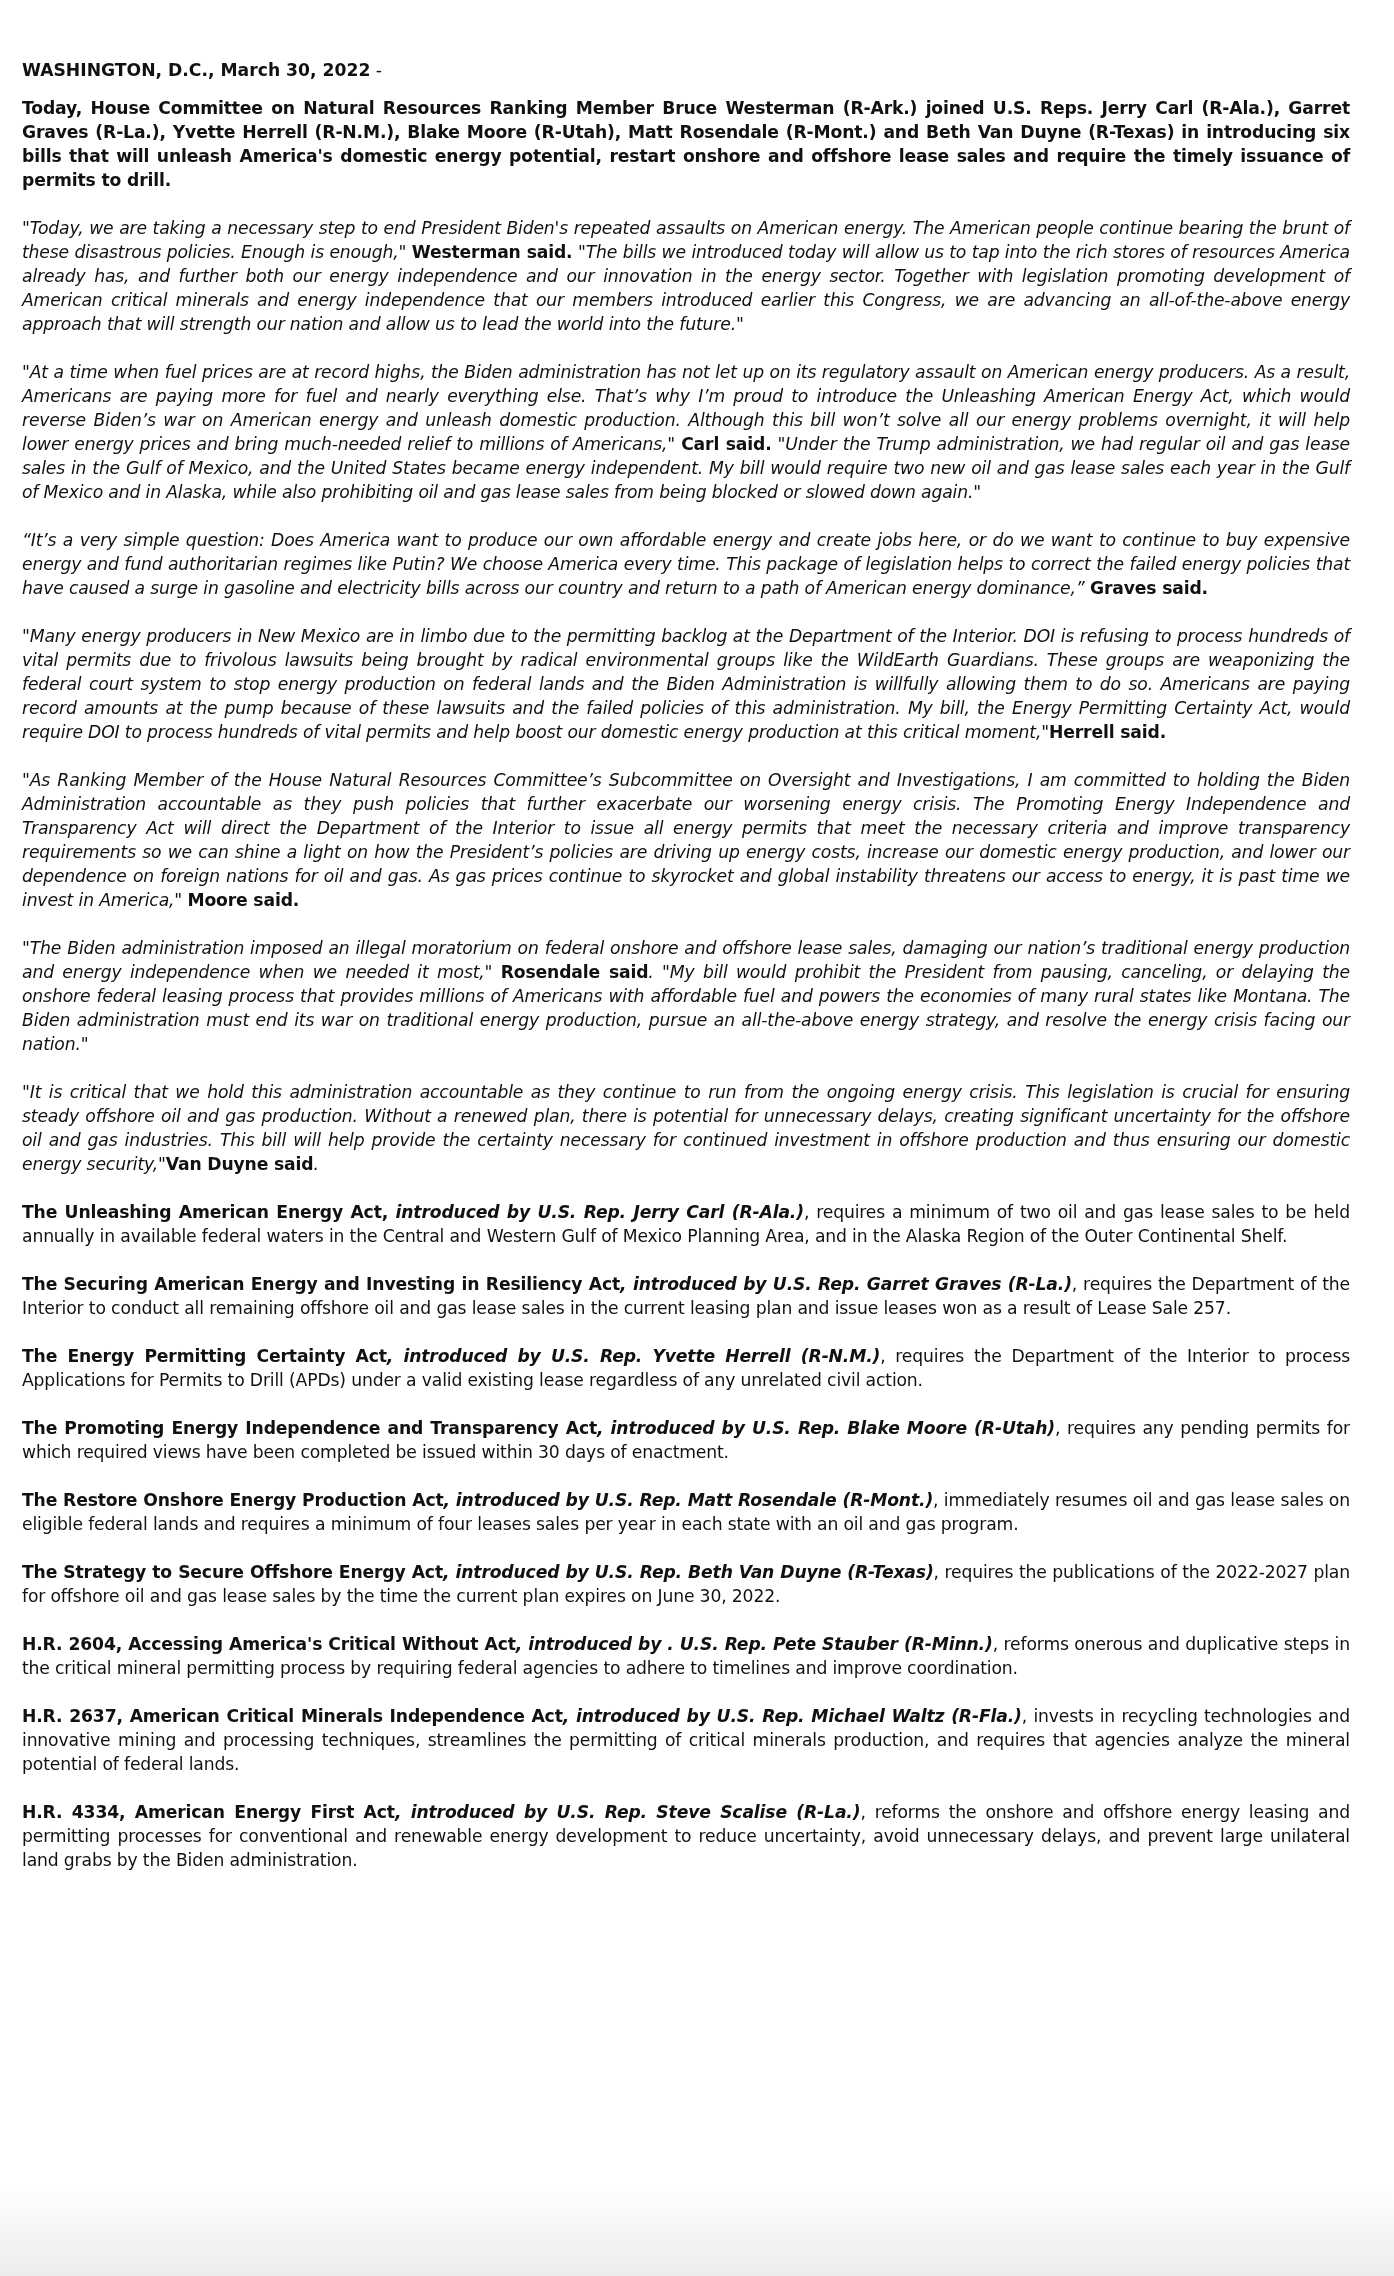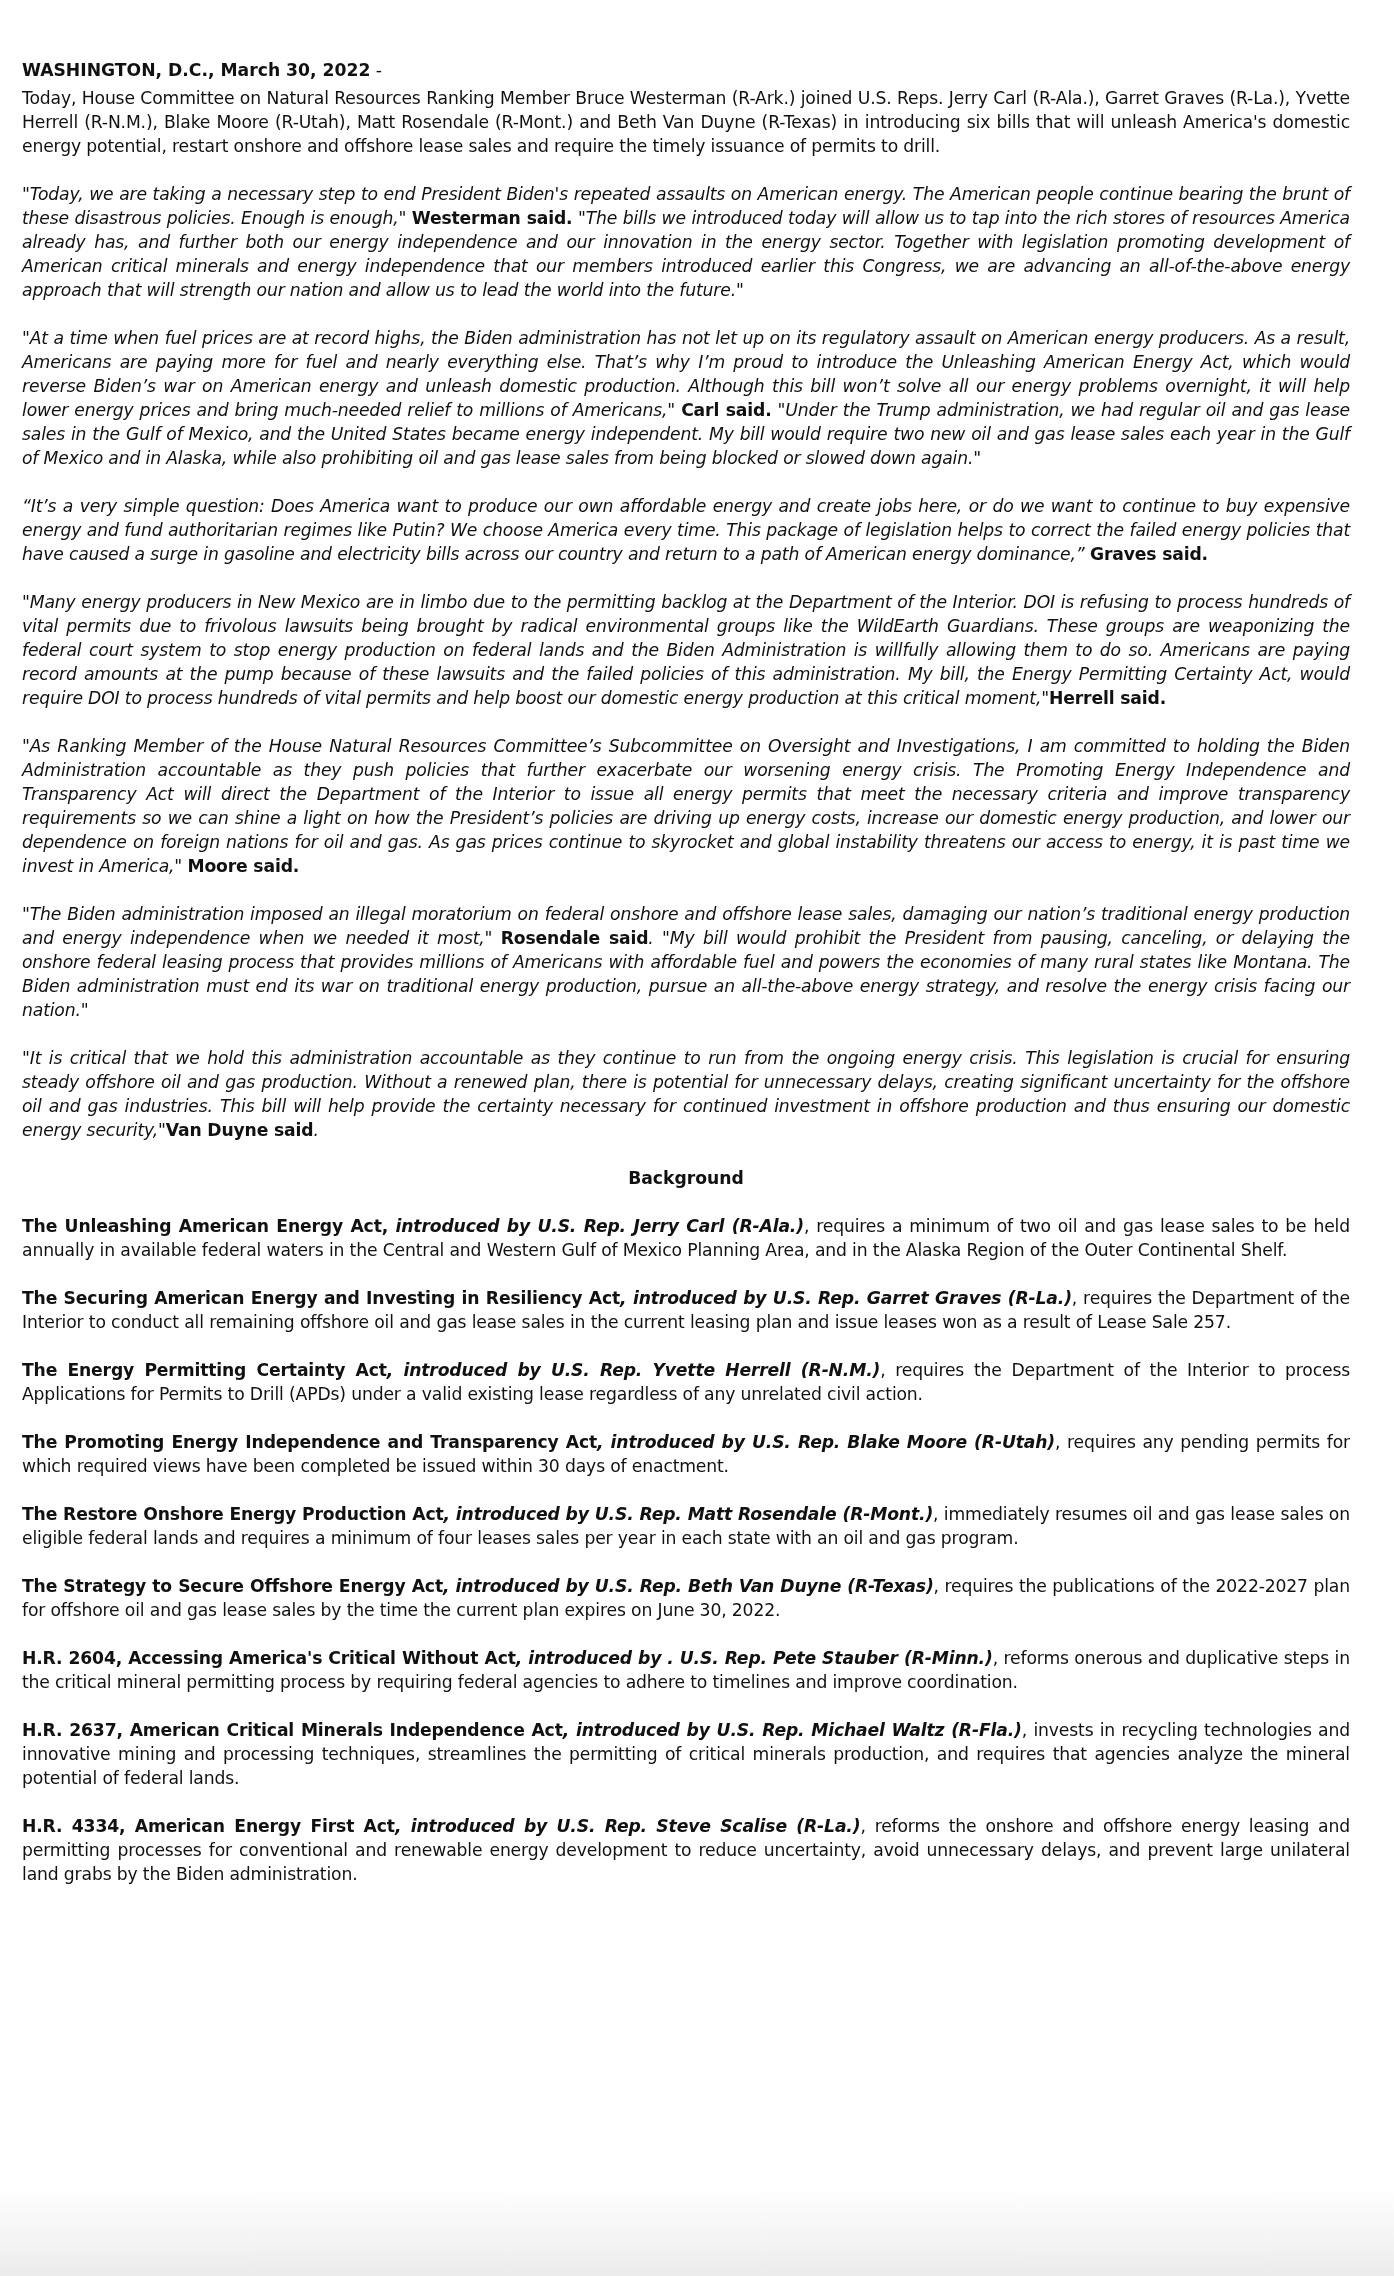--- a/index.html
+++ b/index.html
@@ -33,21 +33,21 @@
     font-weight: bold;
   }
   .dateline .dash { font-weight: normal; }
   p {
     margin: 0;
     font-size: 17.2px;
     line-height: 24px;
     text-align: justify;
     letter-spacing: -0.15px;
   }
-  p.lead { margin-top: 4px; }
+  p.lead { margin-top: 14px; font-weight: bold; }
   p.quote { margin-top: 24px; font-style: italic; }
   p.quote b { font-style: normal; }
   .bg-heading {
     margin-top: 24px;
     text-align: center;
     font-weight: bold;
     font-size: 17.2px;
     line-height: 24px;
   }
   p.plain { margin-top: 24px; }
@@ -76,21 +76,20 @@
   <p class="quote"><span>“It’s a very simple question: Does America want to produce our own affordable energy and create jobs here, or do we want to continue to buy expensive energy and fund authoritarian regimes like Putin? We choose America every time. This package of legislation helps to correct the failed energy policies that have caused a surge in gasoline and electricity bills across our country and return to a path of American energy dominance,” </span><b>Graves said.</b><span></span></p>
 
   <p class="quote"><span>"Many energy producers in New Mexico are in limbo due to the permitting backlog at the Department of the Interior. DOI is refusing to process hundreds of vital permits due to frivolous lawsuits being brought by radical environmental groups like the WildEarth Guardians. These groups are weaponizing the federal court system to stop energy production on federal lands and the Biden Administration is willfully allowing them to do so. Americans are paying record amounts at the pump because of these lawsuits and the failed policies of this administration. My bill, the Energy Permitting Certainty Act, would require DOI to process hundreds of vital permits and help boost our domestic energy production at this critical moment,"</span><b>Herrell said.</b><span></span></p>
 
   <p class="quote"><span>"As Ranking Member of the House Natural Resources Committee’s Subcommittee on Oversight and Investigations, I am committed to holding the Biden Administration accountable as they push policies that further exacerbate our worsening energy crisis. The Promoting Energy Independence and Transparency Act will direct the Department of the Interior to issue all energy permits that meet the necessary criteria and improve transparency requirements so we can shine a light on how the President’s policies are driving up energy costs, increase our domestic energy production, and lower our dependence on foreign nations for oil and gas. As gas prices continue to skyrocket and global instability threatens our access to energy, it is past time we invest in America," </span><b>Moore said.</b><span></span></p>
 
   <p class="quote"><span>"The Biden administration imposed an illegal moratorium on federal onshore and offshore lease sales, damaging our nation’s traditional energy production and energy independence when we needed it most," </span><b>Rosendale said</b><span>. "My bill would prohibit the President from pausing, canceling, or delaying the onshore federal leasing process that provides millions of Americans with affordable fuel and powers the economies of many rural states like Montana. The Biden administration must end its war on traditional energy production, pursue an all-the-above energy strategy, and resolve the energy crisis facing our nation."</span></p>
 
   <p class="quote"><span>"It is critical that we hold this administration accountable as they continue to run from the ongoing energy crisis. This legislation is crucial for ensuring steady offshore oil and gas production. Without a renewed plan, there is potential for unnecessary delays, creating significant uncertainty for the offshore oil and gas industries. This bill will help provide the certainty necessary for continued investment in offshore production and thus ensuring our domestic energy security,"</span><b>Van Duyne said</b><span>.</span></p>
 
-  <div class="bg-heading">Background</div>
 
 
   <p class="bill"><b>The Unleashing American Energy Act,</b><i> introduced by U.S. Rep. Jerry Carl (R-Ala.)</i><span>, requires a minimum of two oil and gas lease sales to be held annually in available federal waters in the Central and Western Gulf of Mexico Planning Area, and in the Alaska Region of the Outer Continental Shelf.</span></p>
 
   <p class="bill"><b>The Securing American Energy and Investing in Resiliency Act</b><i>, introduced by U.S. Rep. Garret Graves (R-La.)</i><span>, requires the Department of the Interior to conduct all remaining offshore oil and gas lease sales in the current leasing plan and issue leases won as a result of Lease Sale 257.</span></p>
 
   <p class="bill"><b>The Energy Permitting Certainty Act</b><i>, introduced by U.S. Rep. Yvette Herrell (R-N.M.)</i><span>, requires the Department of the Interior to process Applications for Permits to Drill (APDs) under a valid existing lease regardless of any unrelated civil action.</span></p>
 
   <p class="bill"><b>The Promoting Energy Independence and Transparency Act</b><i>, introduced by U.S. Rep. Blake Moore (R-Utah)</i><span>, requires any pending permits for which required views have been completed be issued within 30 days of enactment.</span></p>
 

